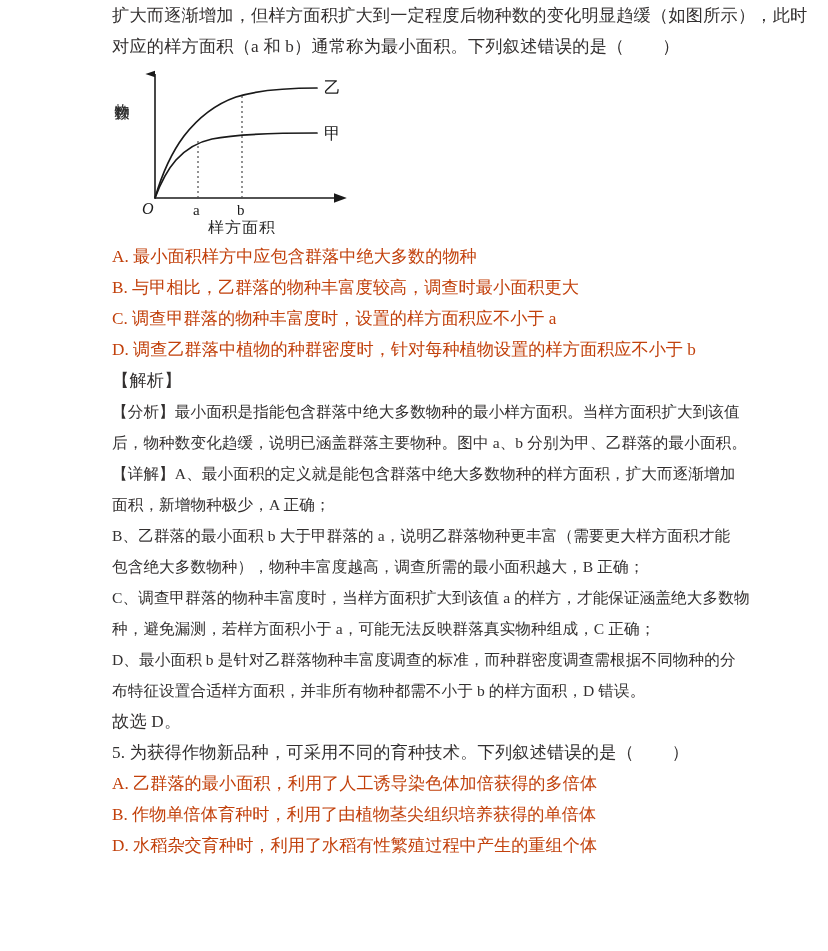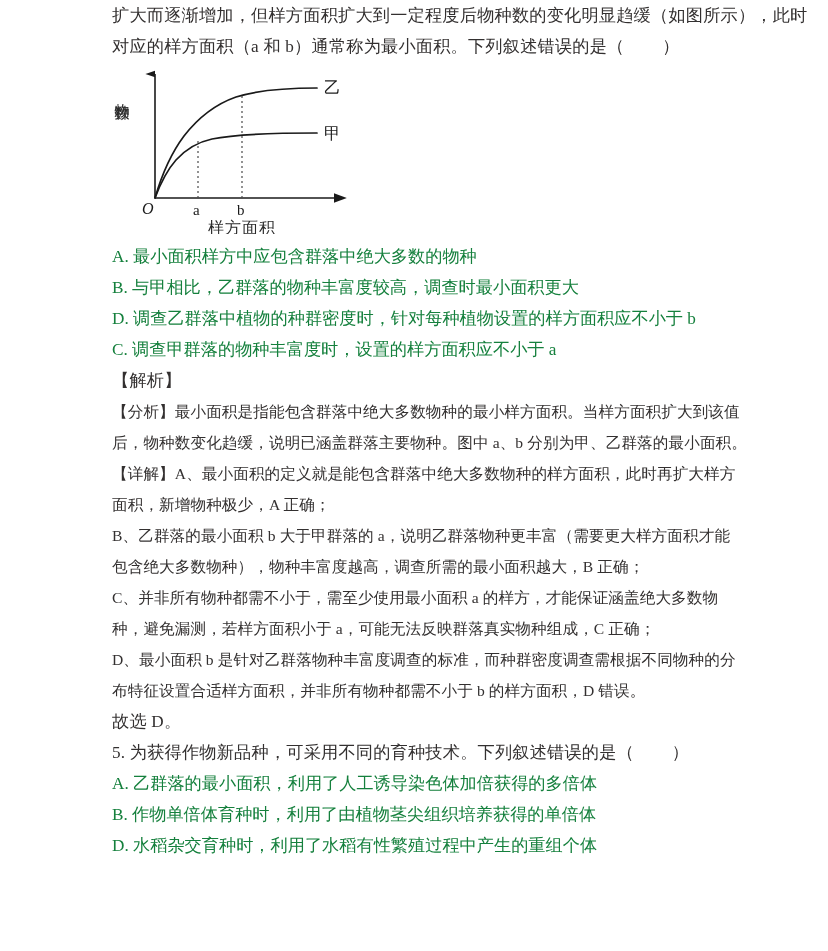--- a/index.html
+++ b/index.html
@@ -45,21 +45,21 @@
     line-height: 31px;
     letter-spacing: 0.1px;
     white-space: nowrap;
     color: #333030;
   }
 
   .opt {
     font-size: 17.2px;
     line-height: 31px;
     white-space: nowrap;
-    color: #15803d;
+    color: #c2410c;
   }
 
   .blank-paren { letter-spacing: 0.3em; }
 
   
   .figure {
     position: absolute;
     left: 112px;
     top: 62px;
     width: 340px;
@@ -123,32 +123,32 @@
       <text x="96" y="171" font-family="Liberation Serif, serif" font-size="16" fill="#2b2b2b" letter-spacing="1">样方面积</text>
     </svg>
   </div>
 
   <div class="fig-caption-y">物种数</div>
 
   <div class="content" style="top:241px;">
 
     <div class="opt">A. 最小面积样方中应包含群落中绝大多数的物种</div>
     <div class="opt">B. 与甲相比，乙群落的物种丰富度较高，调查时最小面积更大</div>
+    <div class="opt">C. 调查甲群落的物种丰富度时，设置的样方面积应不小于 a</div>
     <div class="opt">D. 调查乙群落中植物的种群密度时，针对每种植物设置的样方面积应不小于 b</div>
-    <div class="opt">C. 调查甲群落的物种丰富度时，设置的样方面积应不小于 a</div>
 
     <div class="line">【解析】</div>
 
     <div class="analysis">【分析】最小面积是指能包含群落中绝大多数物种的最小样方面积。当样方面积扩大到该值</div>
     <div class="analysis">后，物种数变化趋缓，说明已涵盖群落主要物种。图中 a、b 分别为甲、乙群落的最小面积。</div>
-    <div class="analysis">【详解】A、最小面积的定义就是能包含群落中绝大多数物种的样方面积，此时再扩大样方</div>
+    <div class="analysis">【详解】A、最小面积的定义就是能包含群落中绝大多数物种的样方面积，扩大而逐渐增加</div>
     <div class="analysis">面积，新增物种极少，A 正确；</div>
     <div class="analysis">B、乙群落的最小面积 b 大于甲群落的 a，说明乙群落物种更丰富（需要更大样方面积才能</div>
     <div class="analysis">包含绝大多数物种），物种丰富度越高，调查所需的最小面积越大，B 正确；</div>
-    <div class="analysis">C、并非所有物种都需不小于，需至少使用最小面积 a 的样方，才能保证涵盖绝大多数物</div>
+    <div class="analysis">C、调查甲群落的物种丰富度时，当样方面积扩大到该值 a 的样方，才能保证涵盖绝大多数物</div>
     <div class="analysis">种，避免漏测，若样方面积小于 a，可能无法反映群落真实物种组成，C 正确；</div>
     <div class="analysis">D、最小面积 b 是针对乙群落物种丰富度调查的标准，而种群密度调查需根据不同物种的分</div>
     <div class="analysis">布特征设置合适样方面积，并非所有物种都需不小于 b 的样方面积，D 错误。</div>
 
     <div class="line">故选 D。</div>
 
     <div class="line"><span>5. 为获得作物新品种，可采用不同的育种技术。下列叙述错误的是（</span><span class="blank-paren">&nbsp;&nbsp;&nbsp;&nbsp;</span><span>）</span></div>
 
     <div class="opt">A. 乙群落的最小面积，利用了人工诱导染色体加倍获得的多倍体</div>
     <div class="opt">B. 作物单倍体育种时，利用了由植物茎尖组织培养获得的单倍体</div>

